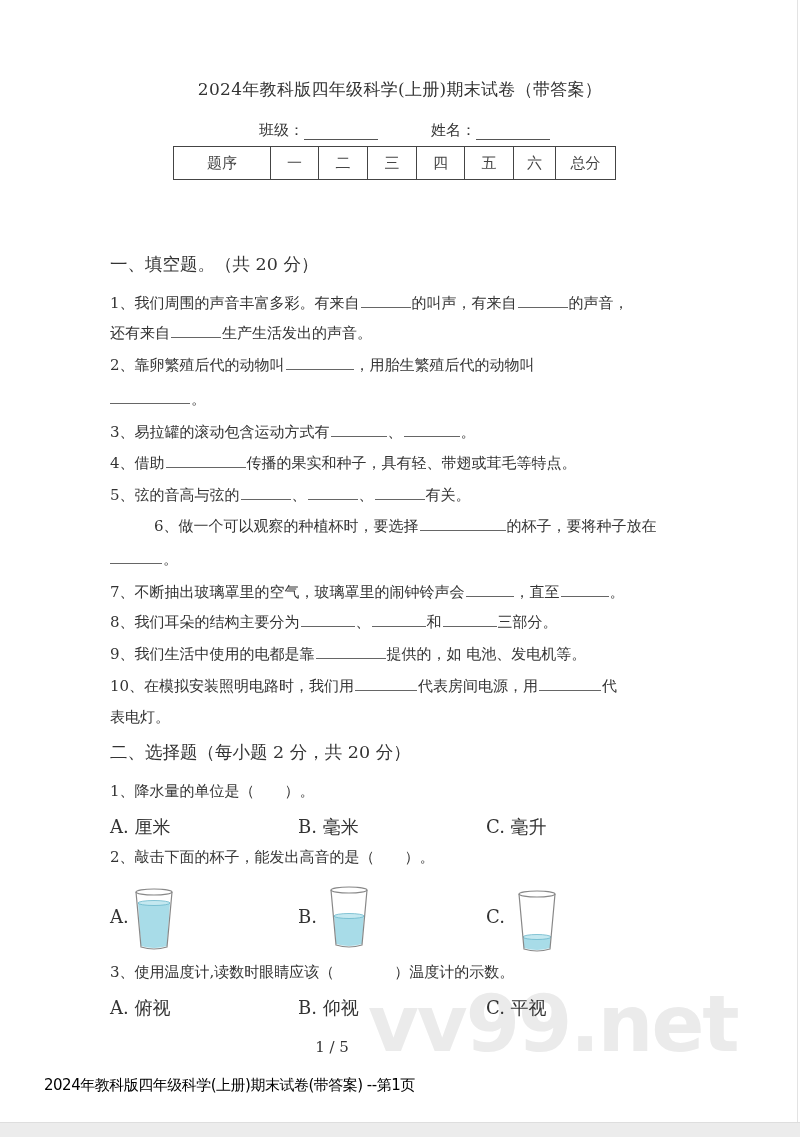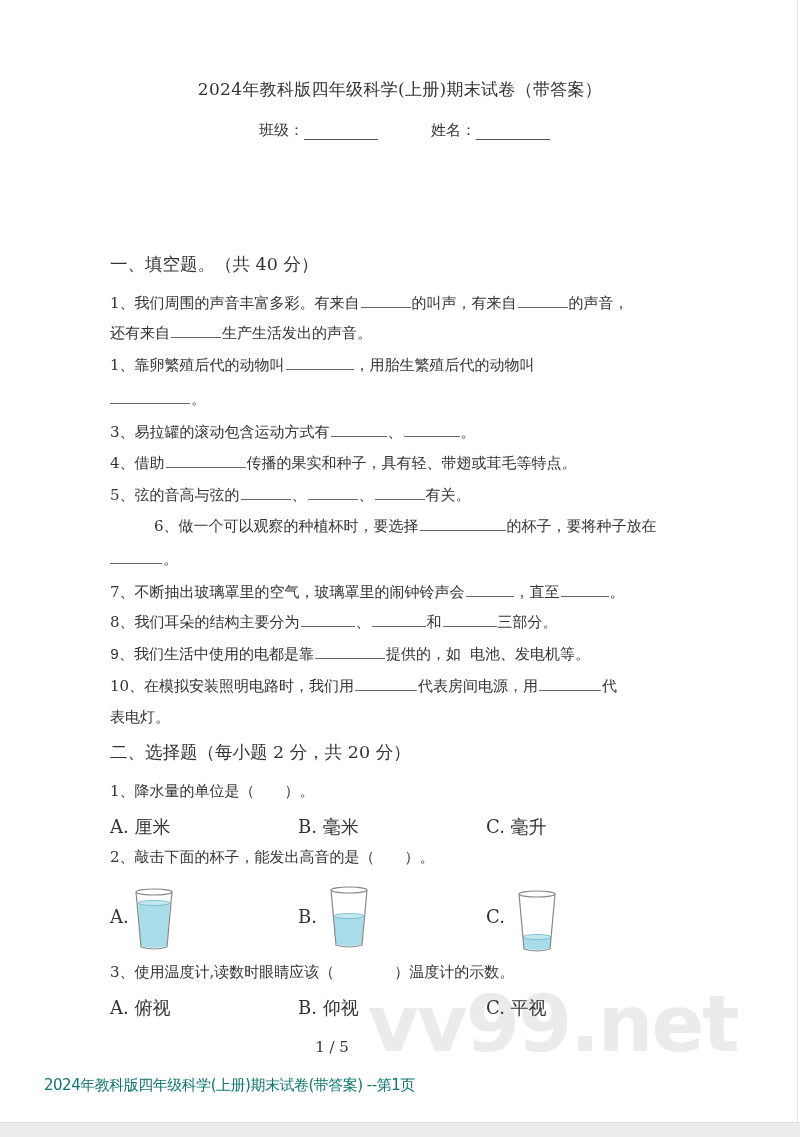--- a/index.html
+++ b/index.html
@@ -19,54 +19,64 @@
   .sec-h { font-size:17.5px; left:110px; }
   .q { font-size:15px; left:110px; }
   .u { display:inline-block; border-bottom:1px solid #666; height:14px; vertical-align:baseline; margin:0 1px; }
   .opt { font-size:18px; }
   .glass { position:absolute; }
   .watermark {
     position:absolute; left:368px; top:985px; font-family:"DejaVu Sans","Liberation Sans",sans-serif;
     font-weight:bold; font-size:78px; color:#ebebeb; letter-spacing:-2px; line-height:1;
   }
   .pagenum { left:0; width:664px; text-align:center; top:1038px; font-size:15px; }
-  .footer { left:44px; top:1076px; font-size:15px; font-family:"DejaVu Sans","Liberation Sans",sans-serif; color:#0f766e; letter-spacing:-0.5px; }
+  .footer { left:44px; top:1076px; font-size:15px; font-family:"DejaVu Sans","Liberation Sans",sans-serif; color:#000000; letter-spacing:-0.5px; }
 </style>
 </head>
 <body>
 
 <div class="page"></div>
 
 <div class="watermark">vv99.net</div>
 
 <div class="abs title">2024年教科版四年级科学(上册)期末试卷（带答案）</div>
 
 <div class="abs info" style="left:259px;">
   <span>班级：</span><span class="blank" style="width:74px;"></span>
 </div>
 <div class="abs info" style="left:431px;">
   <span>姓名：</span><span class="blank" style="width:74px;"></span>
 </div>
 
 <table class="score">
   <tbody>
+      <tr>
+    <td style="width:96px">题序</td>
+    <td style="width:47px">一</td>
+    <td style="width:48px">二</td>
+    <td style="width:48px">三</td>
+    <td style="width:47px">四</td>
+    <td style="width:48px">五</td>
+    <td style="width:41px">六</td>
+    <td style="width:59px">总分</td>
+  </tr>
 </tbody>
   </table>
 
-<div class="abs sec-h" style="top:252px;">一、填空题。（共 40 分）</div>
+<div class="abs sec-h" style="top:252px;">一、填空题。（共 20 分）</div>
 
 <div class="abs q" style="top:293px;">
   <span>1、我们周围的声音丰富多彩。有来自</span><span class="u" style="width:50px"></span><span>的叫声，有来自</span><span class="u" style="width:50px"></span><span>的声音，</span>
 </div>
 <div class="abs q" style="top:323px;">
   <span>还有来自</span><span class="u" style="width:50px"></span><span>生产生活发出的声音。</span>
 </div>
 
 <div class="abs q" style="top:355px;">
-  <span>1、靠卵繁殖后代的动物叫</span><span class="u" style="width:68px"></span><span>，用胎生繁殖后代的动物叫</span>
+  <span>2、靠卵繁殖后代的动物叫</span><span class="u" style="width:68px"></span><span>，用胎生繁殖后代的动物叫</span>
 </div>
 <div class="abs q" style="top:389px;">
   <span class="u" style="width:80px;margin-left:0"></span><span>。</span>
 </div>
 
 <div class="abs q" style="top:422px;">
   <span>3、易拉罐的滚动包含运动方式有</span><span class="u" style="width:56px"></span><span>、</span><span class="u" style="width:56px"></span><span>。</span>
 </div>
 
 <div class="abs q" style="top:453px;">
@@ -85,21 +95,21 @@
 </div>
 
 <div class="abs q" style="top:582px;">
   <span>7、不断抽出玻璃罩里的空气，玻璃罩里的闹钟铃声会</span><span class="u" style="width:48px"></span><span>，直至</span><span class="u" style="width:48px"></span><span>。</span>
 </div>
 
 <div class="abs q" style="top:612px;">
   <span>8、我们耳朵的结构主要分为</span><span class="u" style="width:54px"></span><span>、</span><span class="u" style="width:54px"></span><span>和</span><span class="u" style="width:54px"></span><span>三部分。</span>
 </div>
 
-<div class="abs q" style="top:644px;font-family:Liberation Mono, monospace;">
+<div class="abs q" style="top:644px;">
   <span>9、我们生活中使用的电都是靠</span><span class="u" style="width:70px"></span><span>提供的，如 电池、发电机等。</span>
 </div>
 
 <div class="abs q" style="top:676px;">
   <span>10、在模拟安装照明电路时，我们用</span><span class="u" style="width:62px"></span><span>代表房间电源，用</span><span class="u" style="width:62px"></span><span>代</span>
 </div>
 <div class="abs q" style="top:708px;">
   <span>表电灯。</span>
 </div>
 

